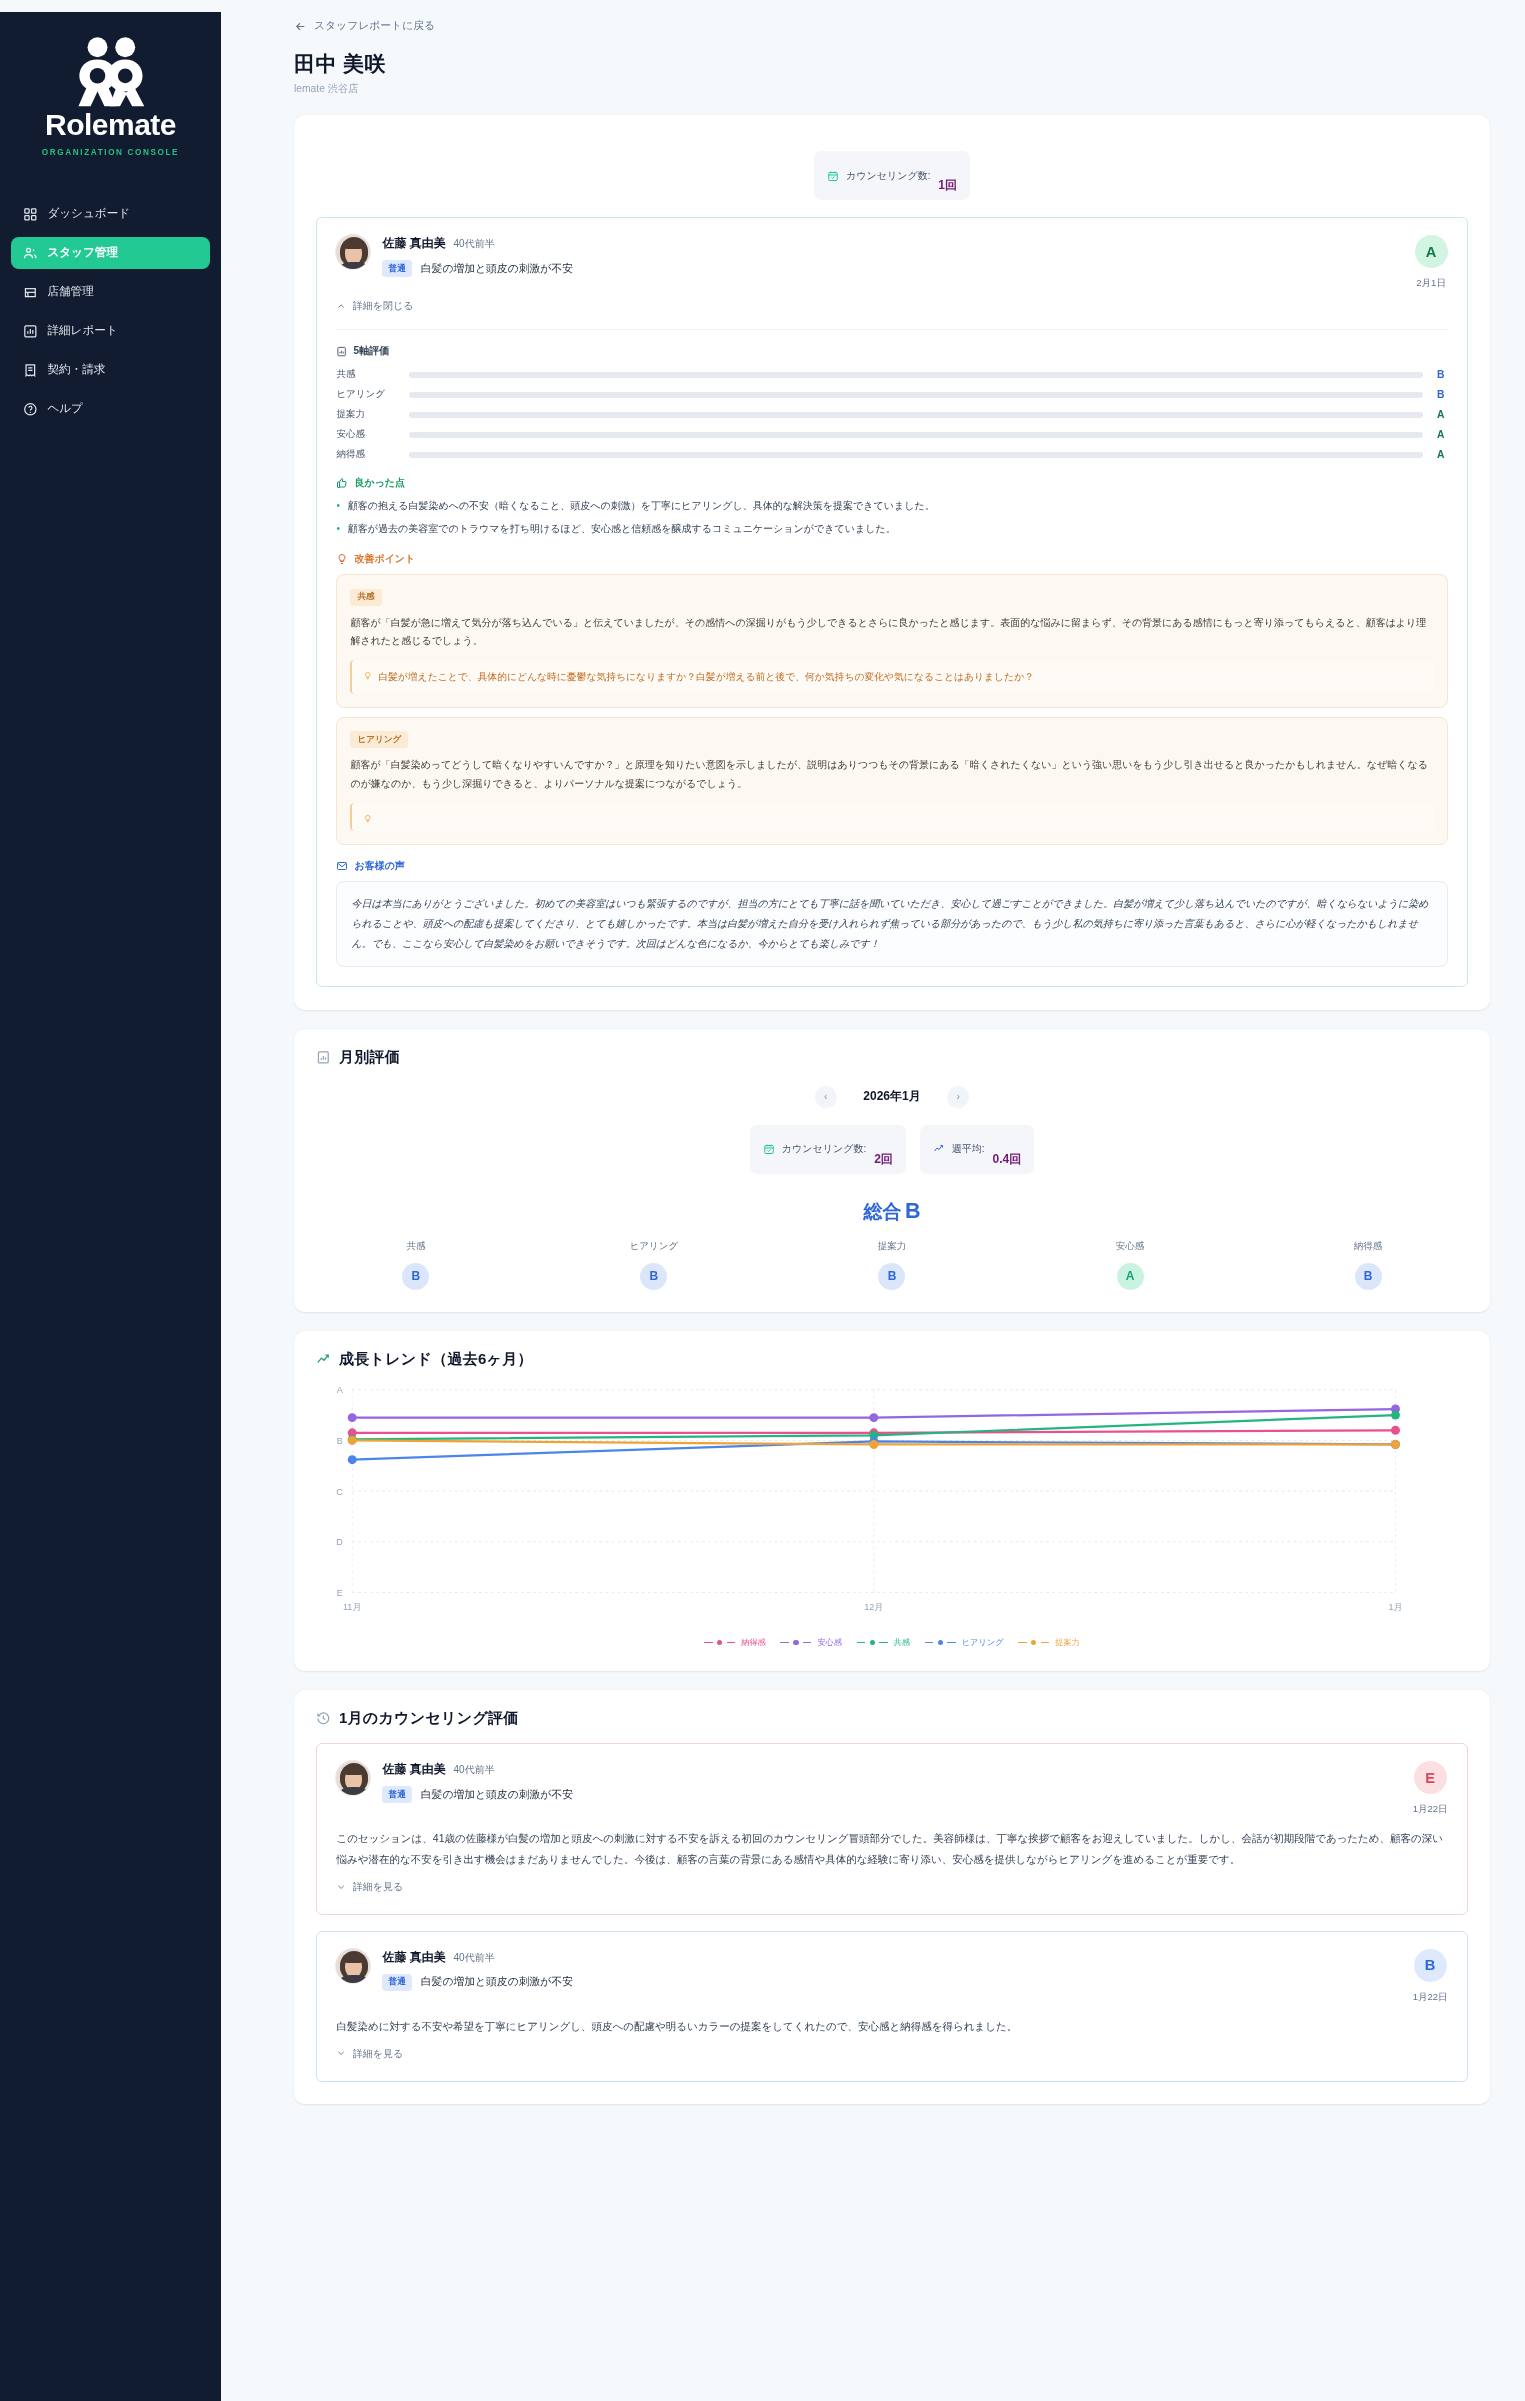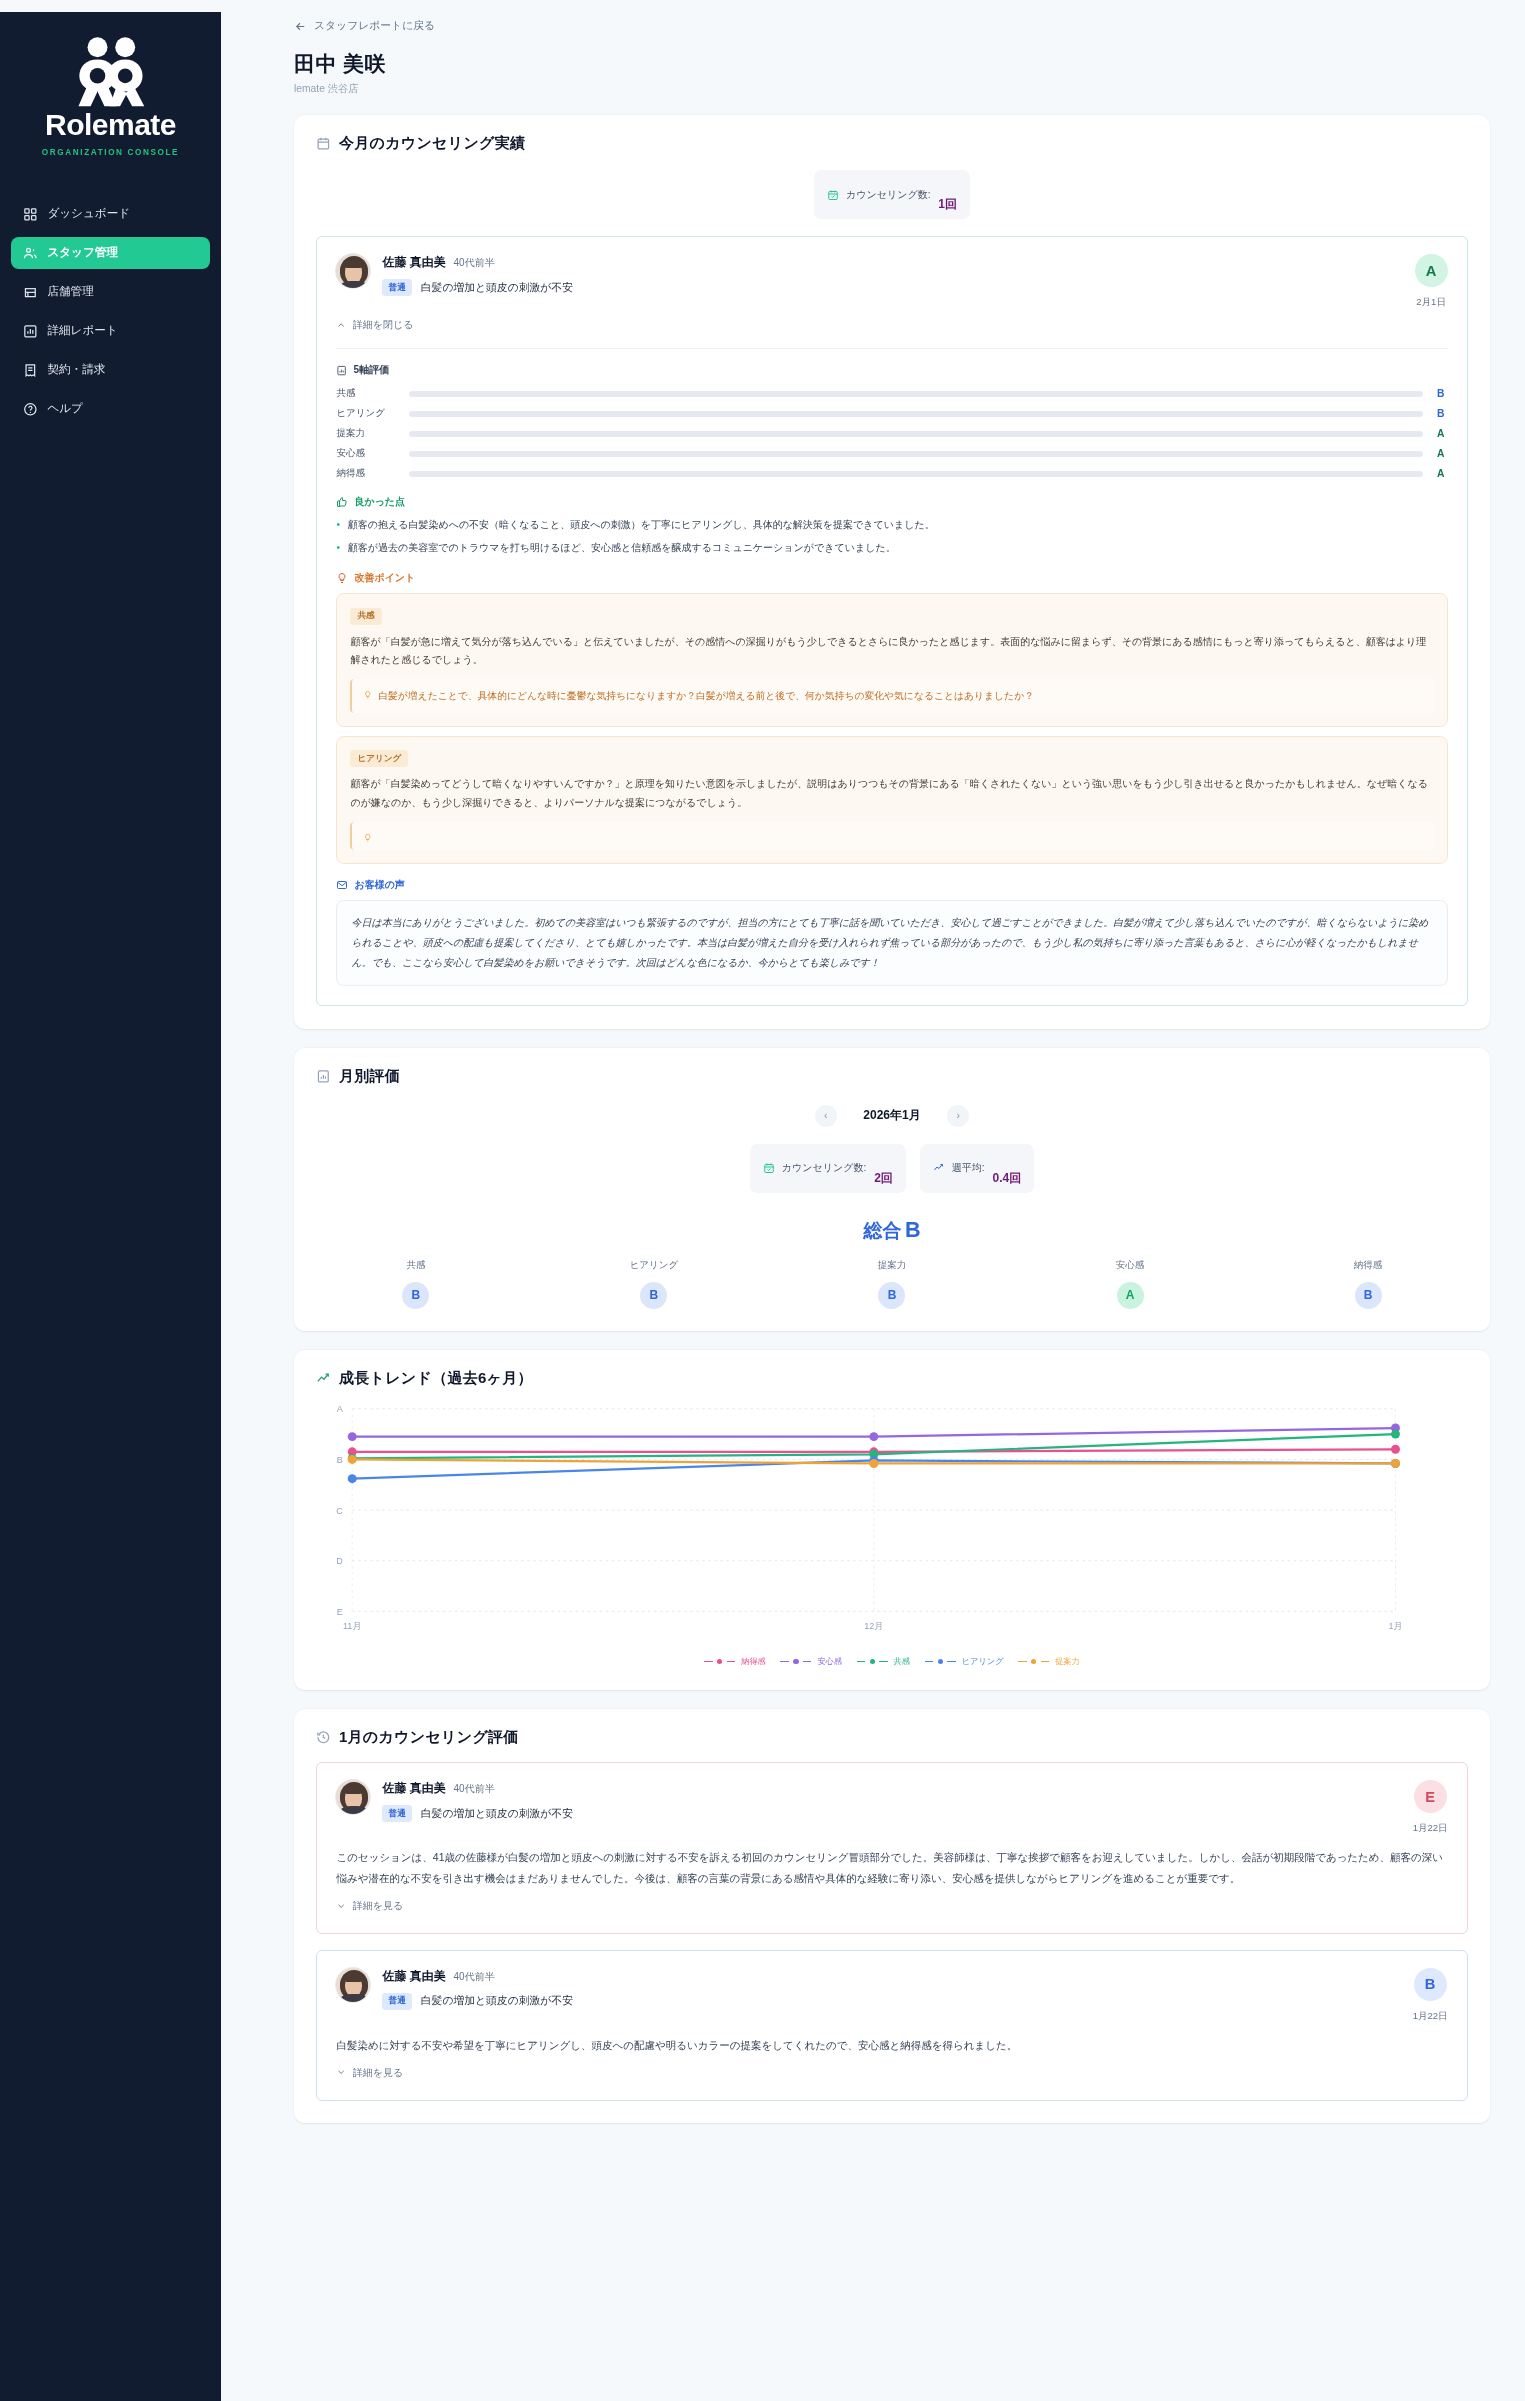--- a/index.html
+++ b/index.html
@@ -281,27 +281,20 @@
         <path d="M19 12H5M11 18l-6-6 6-6"></path>
       </svg>
       <span>スタッフレポートに戻る</span>
     </div>
 
     <h1 class="page-title">田中 美咲</h1>
     <div class="page-sub">lemate 渋谷店</div>
 
     
     <section class="card">
-      <div class="card-head">
-        <svg width="14.7" height="14.7" viewBox="0 0 24 24" fill="none" stroke="#94a3b8" stroke-width="2">
-          <rect x="3.5" y="5" width="17" height="16" rx="2"></rect>
-            <path d="M3.5 10h17M8 3v4M16 3v4"></path>
-        </svg>
-        <span class="card-title">今月のカウンセリング実績</span>
-      </div>
 
       <div class="count-row">
         <div class="chip">
           <svg width="12" height="12" viewBox="0 0 24 24" fill="none" stroke="#22c993" stroke-width="2">
             <rect x="3.5" y="5" width="17" height="16" rx="2"></rect>
               <path d="M3.5 10h17M8 3v4M16 3v4M9 15l2 2 4-4"></path>
           </svg>
           <span>カウンセリング数:</span>
           <b>1回</b>
         </div>

